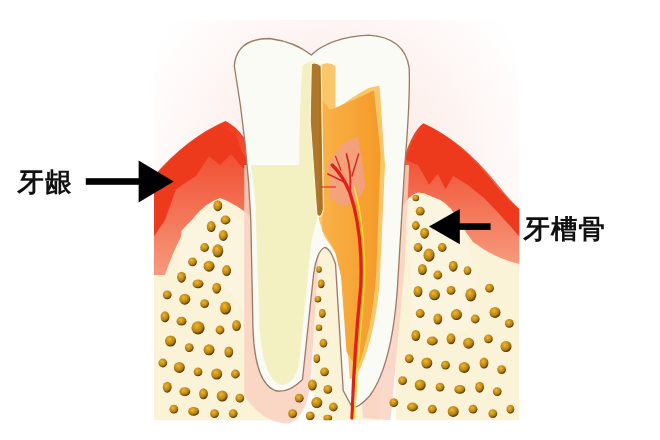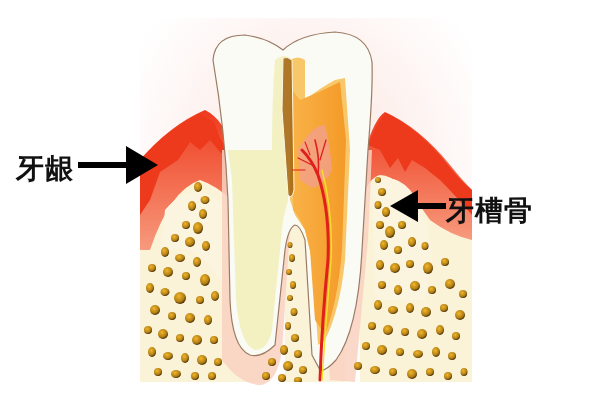--- a/index.html
+++ b/index.html
@@ -1,20 +1,20 @@
 <!DOCTYPE html>
 <html><head>
 <meta charset="utf-8">
 <style>
   html, body { margin: 0; padding: 0; }
   body { width: 600px; height: 400px; background: #ffffff; position: relative; overflow: hidden; font-family: "DejaVu Sans", sans-serif; }
   .stage { position: absolute; left: 0; top: 0; width: 600px; height: 400px; }
-  .label { position: absolute; font-weight: bold; font-size: 28px; color: #111; letter-spacing: 1px; }
+  .label { position: absolute; font-weight: bold; font-size: 24px; color: #111; letter-spacing: 1px; }
   .label-gum { left: 16px; top: 150px; }
-  .label-bone { left: 446px; top: 192px; text-align: center; }
+  .label-bone { left: 476px; top: 192px; text-align: center; }
 </style>
 </head>
 <body>
 
 <div class="stage">
 <svg width="600" height="400" viewBox="0 0 600 400" xmlns="http://www.w3.org/2000/svg">
   <defs>
     <radialGradient id="bgglow" cx="50%" cy="40%" r="60%">
       <stop offset="0%" stop-color="#fbe3dd"></stop>
       <stop offset="100%" stop-color="#ffffff"></stop>

